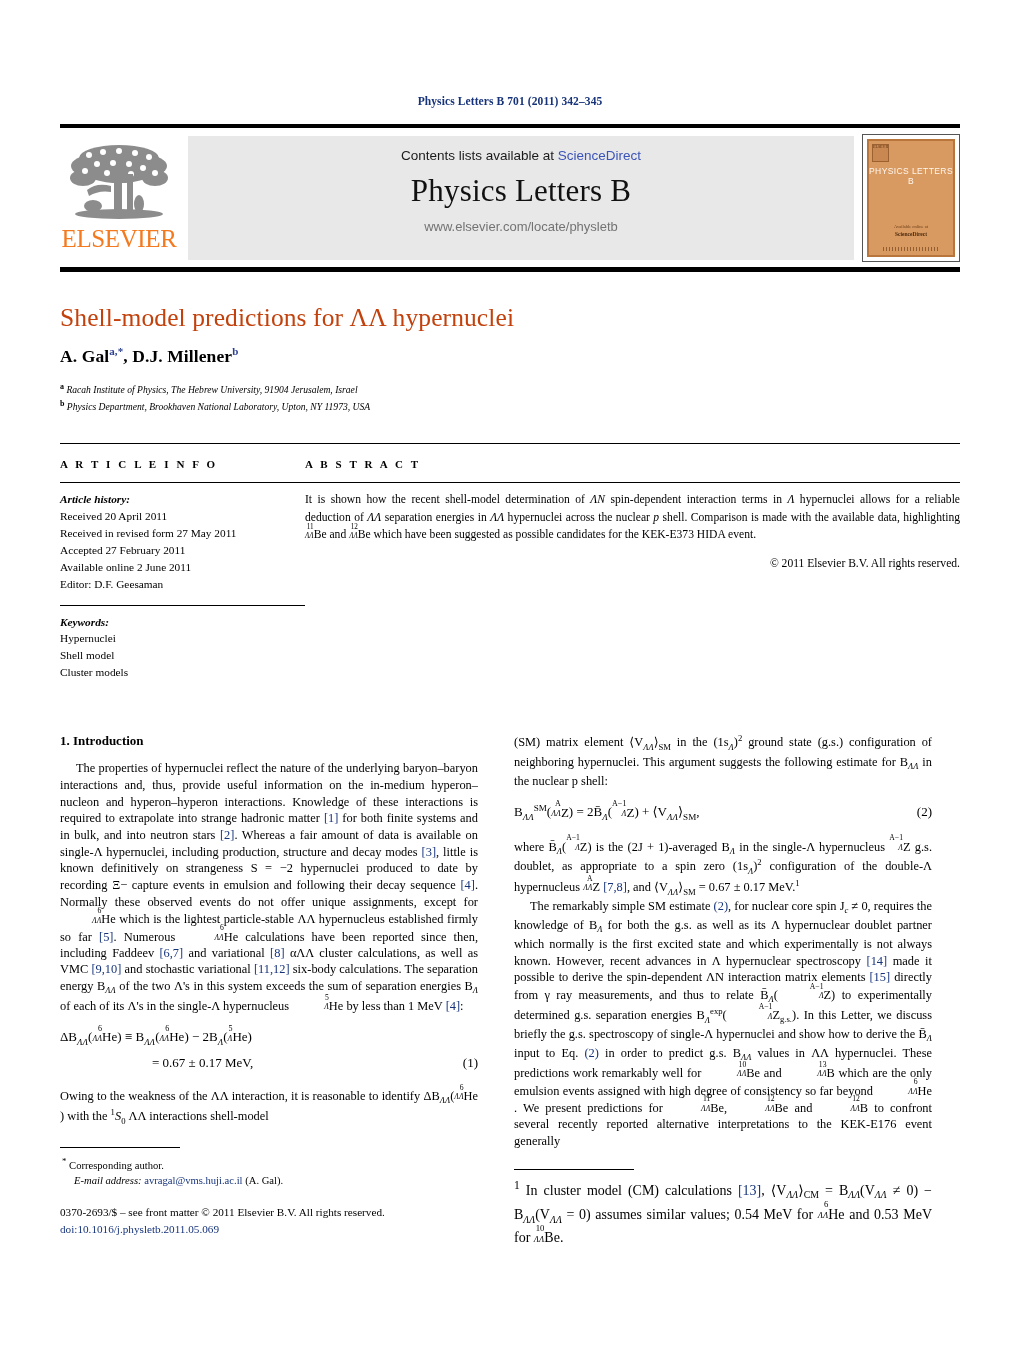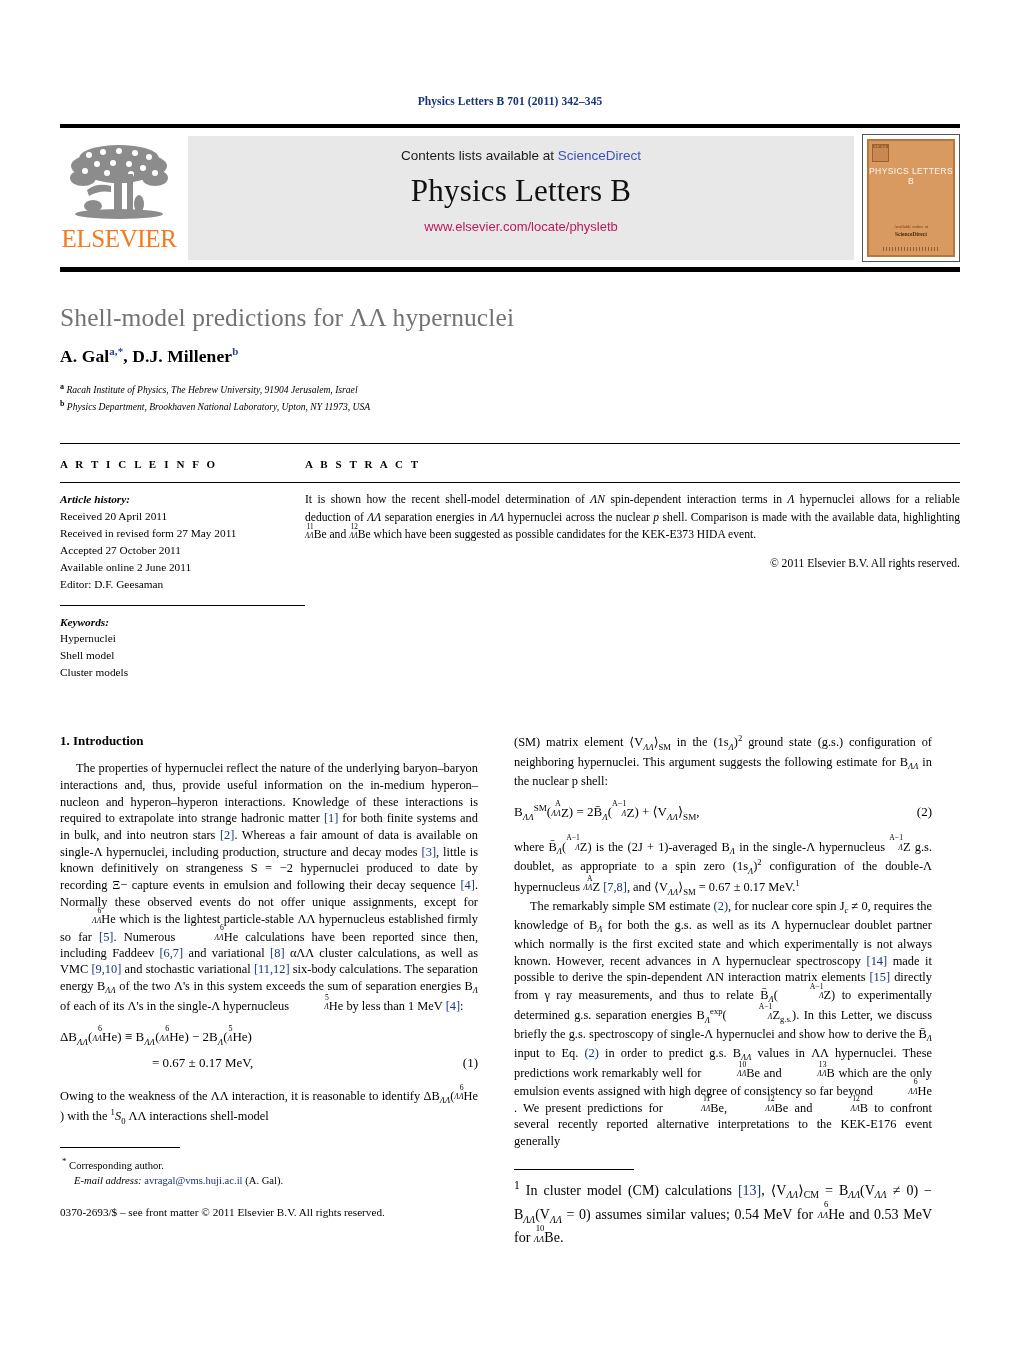--- a/index.html
+++ b/index.html
@@ -84,21 +84,21 @@
   .sd-link { color: #3a53b8; }
   .journal-title {
     font-family: "Liberation Serif", serif;
     font-size: 31px;
     color: #111;
     letter-spacing: .2px;
   }
   .journal-url {
     font-family: "Liberation Sans", sans-serif;
     font-size: 13px;
-    color: #be185d;
+    color: #737373;
   }
   .cover-thumb {
     flex: 0 0 98px;
     width: 98px;
     border: 1px solid #555;
     background: #ffffff;
     padding: 4px;
     box-sizing: border-box;
     display: flex;
   }
@@ -151,21 +151,21 @@
   }
 
   
   .title-block { padding-top: 31px; }
   .paper-title {
     font-family: "Liberation Serif", serif;
     font-size: 25.5px;
     font-weight: 400;
     margin: 0;
     letter-spacing: .1px;
-    color: #737373;
+    color: #c2410c;
   }
   .authors {
     font-size: 17.5px;
     font-weight: bold;
     margin-top: 12px;
     letter-spacing: .1px;
   }
   .authors sup { font-size: 11px; color: #2b3f91; font-weight: bold; }
   .affiliations {
     margin-top: 14px;
@@ -349,21 +349,21 @@
 
   <div class="info-abstract">
 
     <div class="col-info">
       <div class="sec-head">A R T I C L E    I N F O</div>
       <div class="rule"></div>
       <div class="info-body">
         <div class="it">Article history:</div>
         <div>Received 20 April 2011</div>
         <div>Received in revised form 27 May 2011</div>
-        <div>Accepted 27 October 2011</div>
+        <div>Accepted 27 February 2011</div>
         <div>Available online 2 June 2011</div>
         <div>Editor: D.F. Geesaman</div>
       </div>
       <div class="rule"></div>
       <div class="info-body kw-block">
         <div class="it">Keywords:</div>
         <div>Hypernuclei</div>
         <div>Shell model</div>
         <div>Cluster models</div>
       </div>
@@ -392,20 +392,21 @@
       <p class="para noindent"><span>Owing to the weakness of the ΛΛ interaction, it is reasonable to identify ΔB</span><sub class="sm ital">ΛΛ</sub>(<span class="nuc"><span class="pre"><i class="top">6</i><i class="bot">ΛΛ</i></span>He</span>)<span> with the </span><sup class="sm">1</sup><span class="ital">S</span><sub class="sm">0</sub><span> ΛΛ interactions shell-model</span></p>
 
       <div class="footnotes">
         <div class="fn-rule"></div>
         <div class="fn">
           <div style="text-indent:-12px;padding-left:14px;"><sup>*</sup> <span>Corresponding author.</span></div>
           <div style="padding-left:14px;"><span class="lbl">E-mail address:</span> <span class="link">avragal@vms.huji.ac.il</span> <span>(A. Gal).</span></div>
         </div>
         <div class="front-matter">
           <div>0370-2693/$ – see front matter © 2011 Elsevier B.V. All rights reserved.</div>
+          <div class="doi">doi:10.1016/j.physletb.2011.05.069</div>
         </div>
       </div>
     </div>
 
     <div class="col">
 
       <p class="para noindent"><span>(SM) matrix element ⟨V</span><sub class="sm ital">ΛΛ</sub><span>⟩</span><sub class="sm">SM</sub><span> in the (1s</span><sub class="sm ital">Λ</sub><span>)</span><sup class="sm">2</sup><span> ground state (g.s.) configuration of neighboring hypernuclei. This argument suggests the following estimate for B</span><sub class="sm ital">ΛΛ</sub><span> in the nuclear p shell:</span></p>
 
       <div class="eq">
         <div>B<sub class="sm ital">ΛΛ</sub><sup class="sm">SM</sup>(<span class="nuc"><span class="pre"><i class="top">A</i><i class="bot">ΛΛ</i></span>Z</span>) = 2B̄<sub class="sm ital">Λ</sub>(<span class="nuc"><span class="pre"><i class="top">A−1</i><i class="bot">Λ</i></span>Z</span>) + ⟨V<sub class="sm ital">ΛΛ</sub>⟩<sub class="sm">SM</sub>,<span class="num">(2)</span></div>

